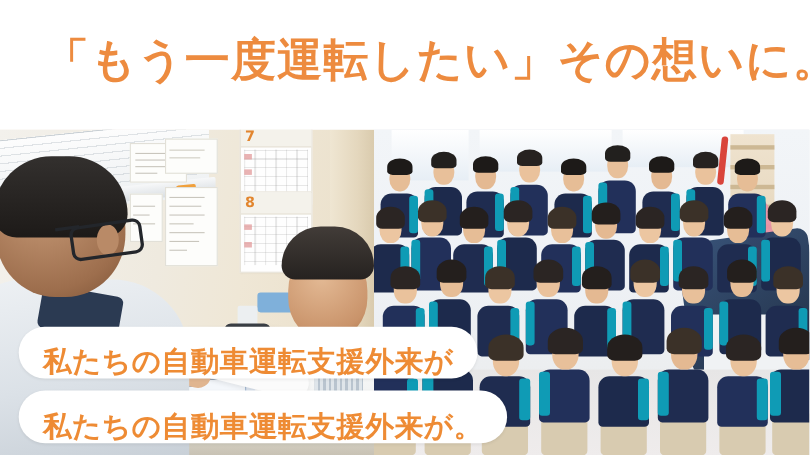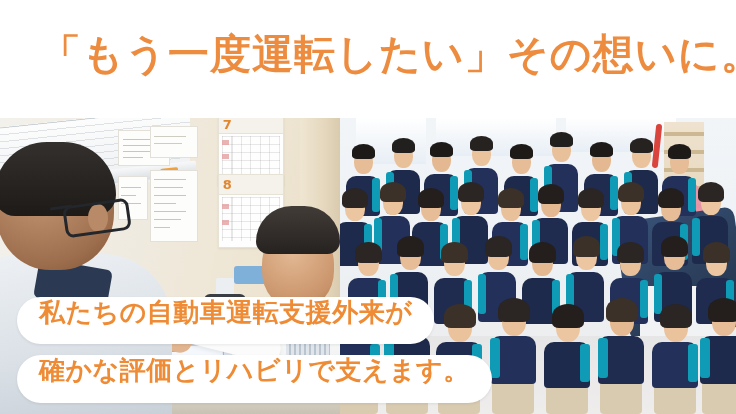--- a/index.html
+++ b/index.html
@@ -106,21 +106,21 @@
   .p-hair{position:absolute;border-radius:50% 50% 22% 22%;}
   .p-body{position:absolute;border-radius:10px 10px 4px 4px;}
   .p-teal{position:absolute;border-radius:3px;}
   .p-legs{position:absolute;border-radius:4px;background:#d8cbb0;}
 
   
   .pill{
     position:absolute;
     background:#ffffff;
     border-radius:26px;
-    display:flex;align-items:flex-start;
+    display:flex;align-items:flex-end;
     box-shadow:0 1px 3px rgba(0,0,0,.08);
   }
   .pill-1{left:17px;top:297px;height:47px;padding:0 22px 0 22px;}
   .pill-2{left:17px;top:355px;height:48px;padding:0 22px 0 22px;}
   .pill-text{
     color:#EE8B34;
     font-size:26px;
     line-height:30px;
     font-weight:700;
     letter-spacing:.5px;
@@ -483,16 +483,16 @@
         <div class="p-head" style="left:12px;top:8px;width:24px;height:30px;background:#e6bd96;"></div>
         <div class="p-hair" style="left:8px;top:0px;width:32px;height:24px;background:#241f1d;"></div>
       </div>
     </div>
   </div>
 
   <div class="pill pill-1">
     <span class="pill-text">私たちの自動車運転支援外来が</span>
   </div>
   <div class="pill pill-2">
-    <span class="pill-text">確かな評価とリハビリで支えます。</span>
+    <span class="pill-text">私たちの自動車運転支援外来が。</span>
   </div>
 
 </div>
 
 </body></html>

